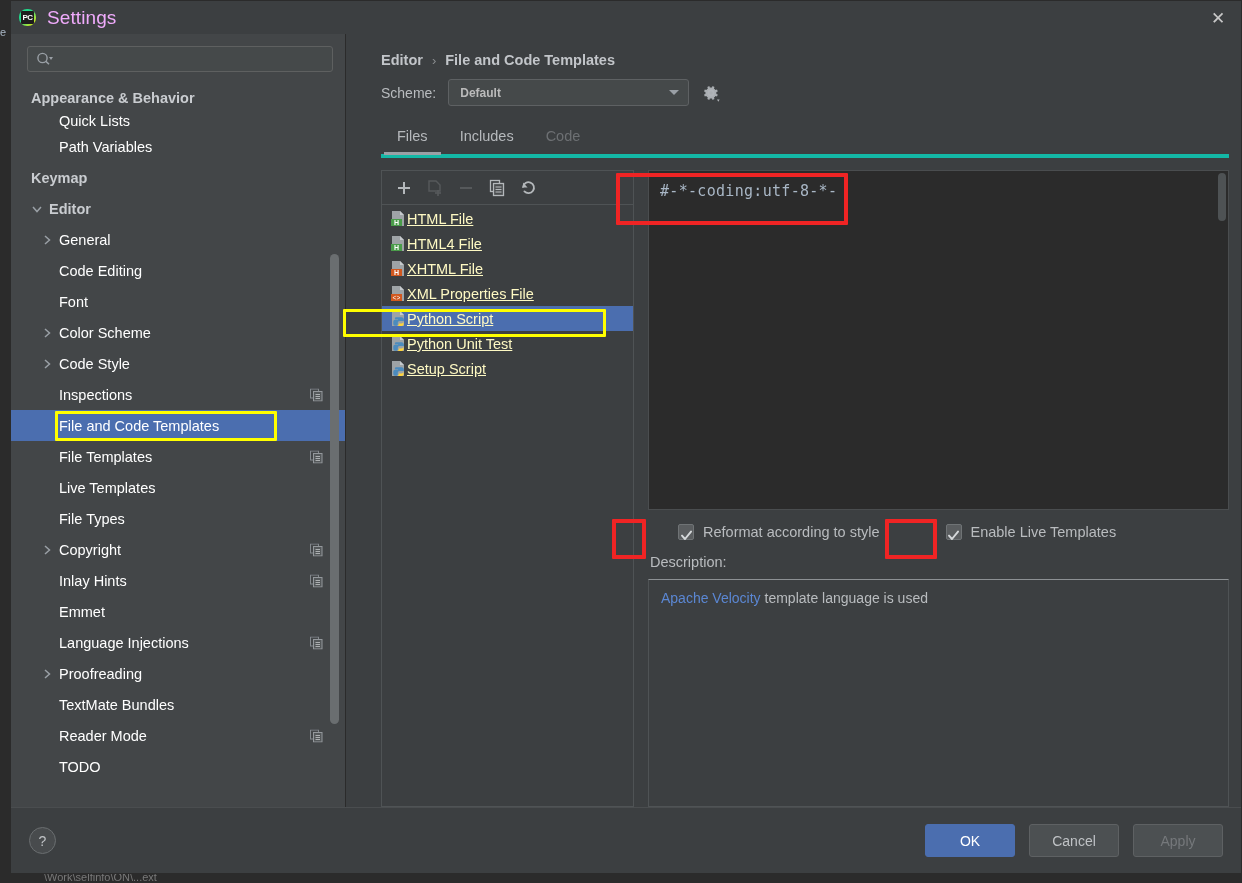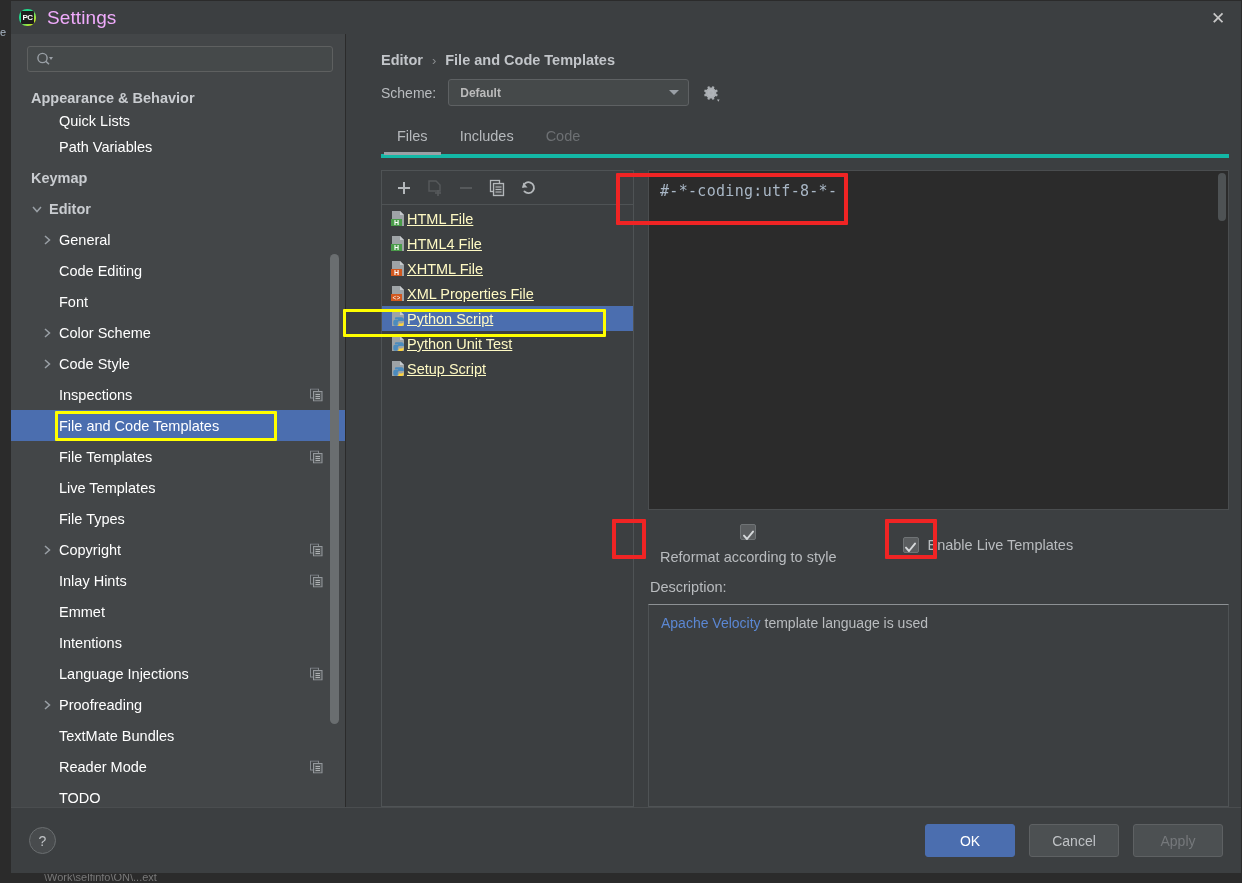--- a/index.html
+++ b/index.html
@@ -422,23 +422,20 @@
                 <rect x="3.5" y="3" width="8.5" height="9.5" fill="#5a5e60" stroke="#b0b4b8" stroke-width="1"></rect>
                 <line x1="5.5" y1="6" x2="10" y2="6" stroke="#cfd2d4" stroke-width="1"></line>
                 <line x1="5.5" y1="8" x2="10" y2="8" stroke="#cfd2d4" stroke-width="1"></line>
                 <line x1="5.5" y1="10" x2="10" y2="10" stroke="#cfd2d4" stroke-width="1"></line>
               </svg></span>
           </div>
           <div class="tree-row child">
             <span>Emmet</span>
           </div>
           <div class="tree-row child">
-            <span>Intentions</span>
-          </div>
-          <div class="tree-row child">
             <span>Language Injections</span>
             <span class="copy-badge"><svg viewBox="0 0 13 13" width="13" height="13">
                 <rect x="0.5" y="0.5" width="8" height="9" fill="none" stroke="#9aa0a6" stroke-width="1"></rect>
                 <rect x="3.5" y="3" width="8.5" height="9.5" fill="#5a5e60" stroke="#b0b4b8" stroke-width="1"></rect>
                 <line x1="5.5" y1="6" x2="10" y2="6" stroke="#cfd2d4" stroke-width="1"></line>
                 <line x1="5.5" y1="8" x2="10" y2="8" stroke="#cfd2d4" stroke-width="1"></line>
                 <line x1="5.5" y1="10" x2="10" y2="10" stroke="#cfd2d4" stroke-width="1"></line>
               </svg></span>
           </div>
           <div class="tree-row child-arrow">
@@ -604,21 +601,21 @@
             </div>
         </div>
 
         <div id="editor-col">
           <div id="code-editor">
             <div id="code-text">#-*-coding:utf-8-*-</div>
             <div id="editor-scrollbar"></div>
           </div>
 
           <div id="checkbox-row">
-              <div class="cb-item" style="margin-left: 10px; flex-direction: column;">
+              <div class="cb-item" style="margin-left: 28px;">
                 <span class="cb-box">
                   <span class="tick"><svg viewBox="0 0 11 11" width="11" height="11">
                       <polyline points="1,5.6 4,9 10,1.6" fill="none" stroke="#d6d9db" stroke-width="1.9" stroke-linecap="round" stroke-linejoin="round"></polyline>
                     </svg></span>
                 </span>
                 <span class="cb-label">Reformat according to style</span>
               </div>
               <div class="cb-item" style="margin-left: 66px;">
                 <span class="cb-box">
                   <span class="tick"><svg viewBox="0 0 11 11" width="11" height="11">

